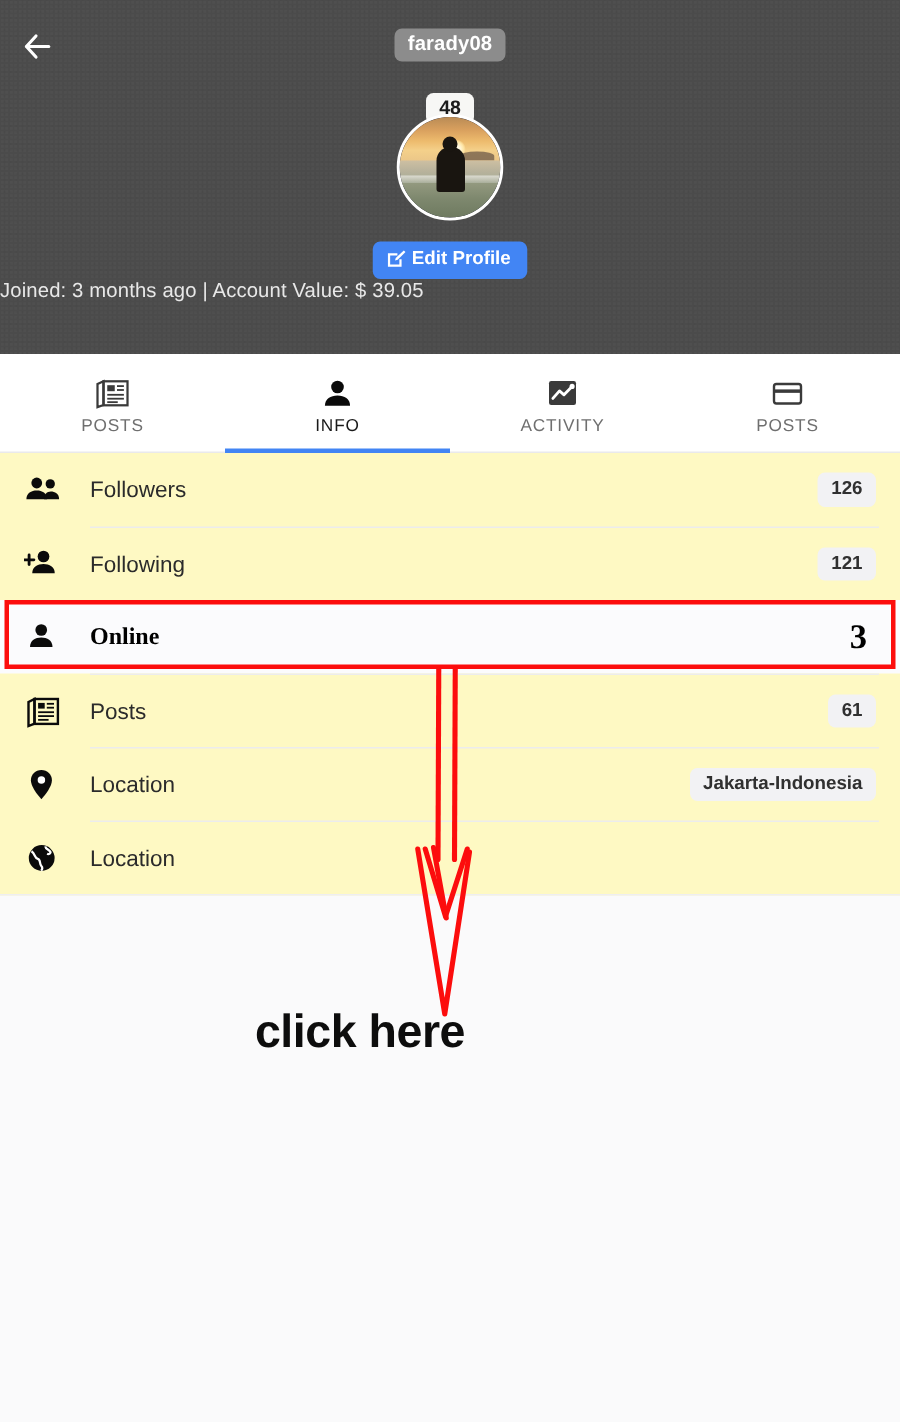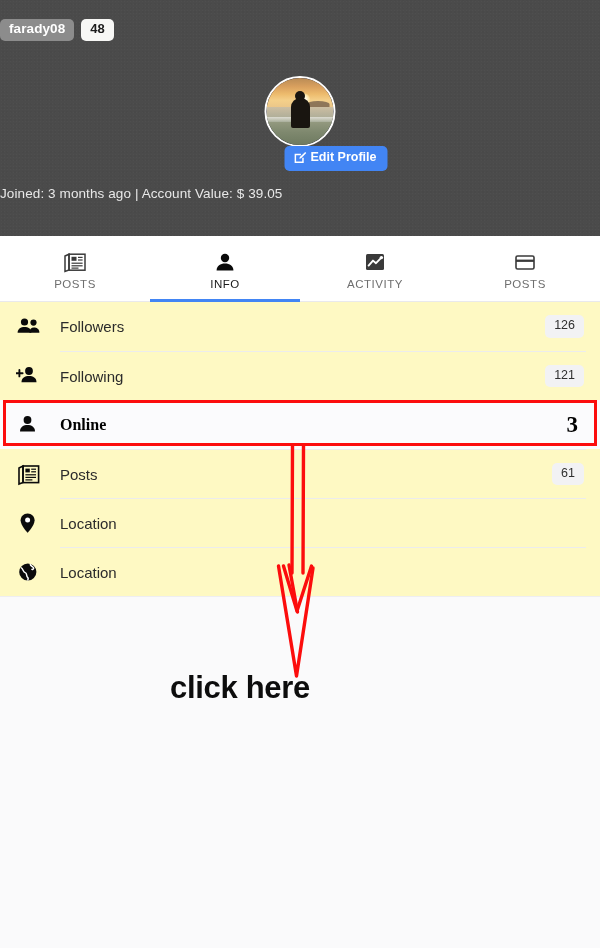--- a/index.html
+++ b/index.html
@@ -24,21 +24,21 @@
   }
   .back-btn {
     position: absolute; left: 6px; top: 14px;
     width: 40px; height: 34px;
     display: flex; align-items: center; justify-content: center;
   }
   .back-btn svg { display: block; }
 
   .hdr-badges {
     position: absolute; top: 19px; left: 0; right: 0;
-    display: flex; justify-content: flex-start; align-items: center; gap: 7px;
+    display: flex; justify-content: space-between; align-items: center; gap: 21px; flex-direction: column;
   }
   .badge-user {
     background: #8c8c8c; color: #ffffff;
     font-size: 13.5px; font-weight: 600;
     padding: 3px 9px 4px; border-radius: 5px;
     letter-spacing: .1px; line-height: 1.1;
   }
   .badge-count {
     background: #f7f7f5; color: #1c1c1c;
     font-size: 13px; font-weight: 700;
@@ -91,28 +91,28 @@
     border-radius: 9px 9px 2px 2px;
   }
   .person-head {
     position: absolute; left: 50%; top: -7px;
     transform: translateX(-50%);
     width: 10px; height: 10px; border-radius: 50%;
     background: #191510;
   }
 
   .edit-btn {
-    position: absolute; left: 50%; top: 146px;
+    position: absolute; left: 50%; top: 161px;
     transform: translateX(-50%);
     display: inline-flex; align-items: center; gap: 4px;
     background: #4285f4; color: #fff;
     font-size: 12.5px; font-weight: 700;
     padding: 5px 11px 6px 9px;
     border: none; border-radius: 5px;
-    cursor: pointer; line-height: 1.1; margin-left: 36px;
+    cursor: pointer; line-height: 1.1;
   }
   .edit-btn svg { display: block; }
 
   .joined-line {
     position: absolute; left: 0; right: 0; top: 186px;
     text-align: left;
     color: #e8e8e8; font-size: 13.5px; letter-spacing: .1px;
   }
 
   
@@ -159,20 +159,21 @@
     border-top: 1px solid #ececed;
     padding-right: 2px;
   }
   .row:first-child .row-body { border-top: none; }
   .row-label { font-size: 15px; color: #2b2b2b; }
   .pill {
     background: #f2f2f4; color: #303030;
     font-size: 12.5px;
     padding: 4px 9px 5px; border-radius: 5px;
     line-height: 1.05;
+    font-weight: bold;
   }
 
   
   .row.highlight { background: #fbfbfd; font-family: Liberation Serif, serif; }
   .row.highlight .row-body { border-top: none; }
   .row.highlight .row-label { font-weight: 700; font-size: 16px; color: #000; }
   .row.highlight .big-value {
     font-size: 23px; font-weight: 700; color: #000; line-height: 1;
     padding-right: 6px;
   }
@@ -362,20 +363,21 @@
     <div class="row">
       <div class="row-icon">
         <svg width="26" height="24" viewBox="0 0 26 24">
           <path d="M11.6 2.4 C7.6 2.4 4.6 5.4 4.6 9.2 C4.6 14.4 11.6 21.8 11.6 21.8
                    C11.6 21.8 18.6 14.4 18.6 9.2 C18.6 5.4 15.6 2.4 11.6 2.4 Z" fill="#0b0b0b"></path>
           <circle cx="11.6" cy="9" r="2.5" fill="#ffffff"></circle>
         </svg>
       </div>
       <div class="row-body">
         <span class="row-label">Location</span>
+        <span class="pill">Jakarta-Indonesia</span>
       </div>
     </div>
 
     <div class="row">
       <div class="row-icon">
         <svg width="26" height="24" viewBox="0 0 26 24">
           <circle cx="11.8" cy="12" r="8.6" fill="#0b0b0b"></circle>
           <path d="M5 7.5 C7.6 9.4 7 12 9.2 12.6 C11.4 13.2 10 16 11.6 17.4 C12.6 18.3 12.2 19.8 11.4 20.4" fill="none" stroke="#ffffff" stroke-width="1.5"></path>
           <path d="M14.2 4.2 C14.4 6 16.4 6.2 17.4 7.6 C18.2 8.7 16.6 9.8 15.4 9.2" fill="none" stroke="#ffffff" stroke-width="1.5"></path>
         </svg>

